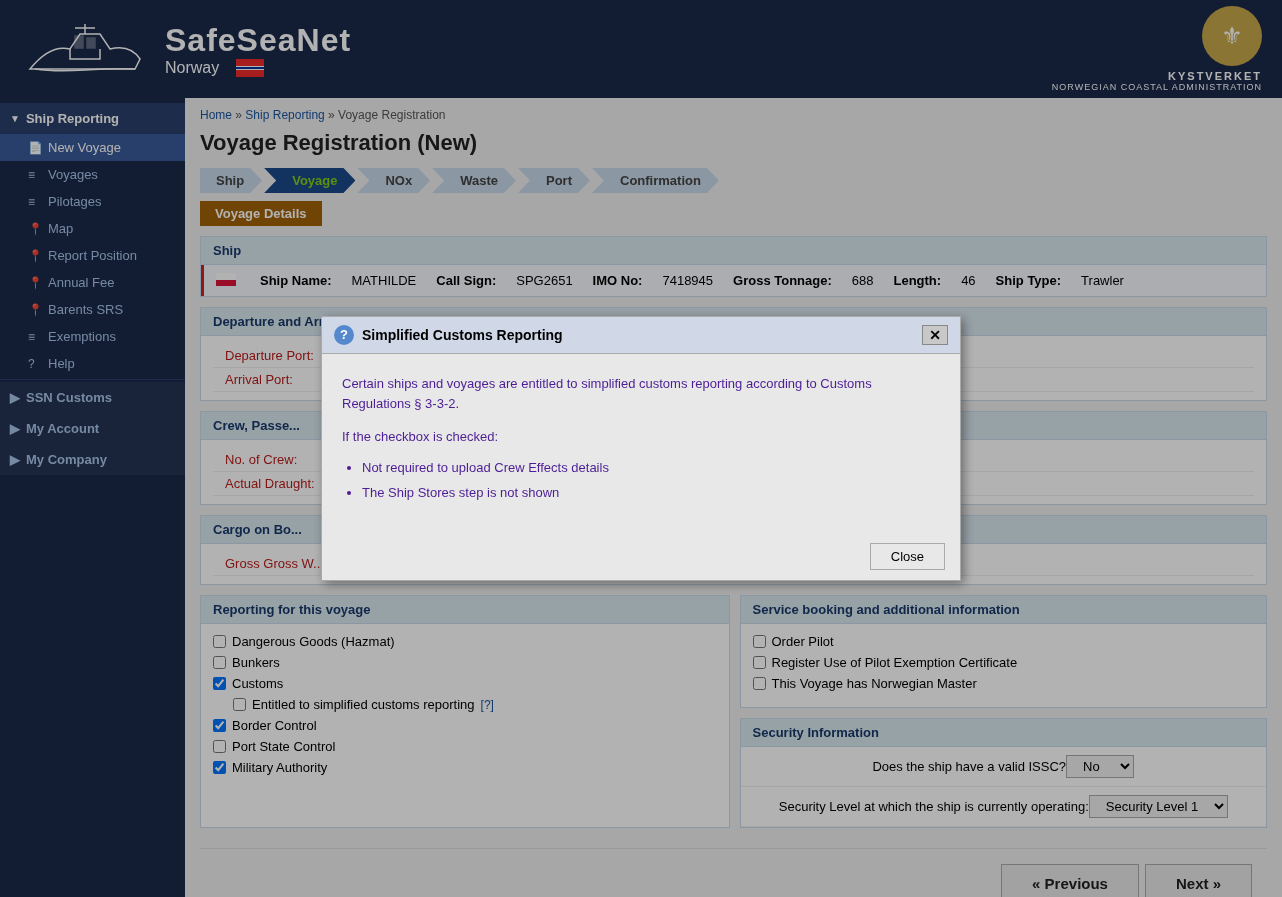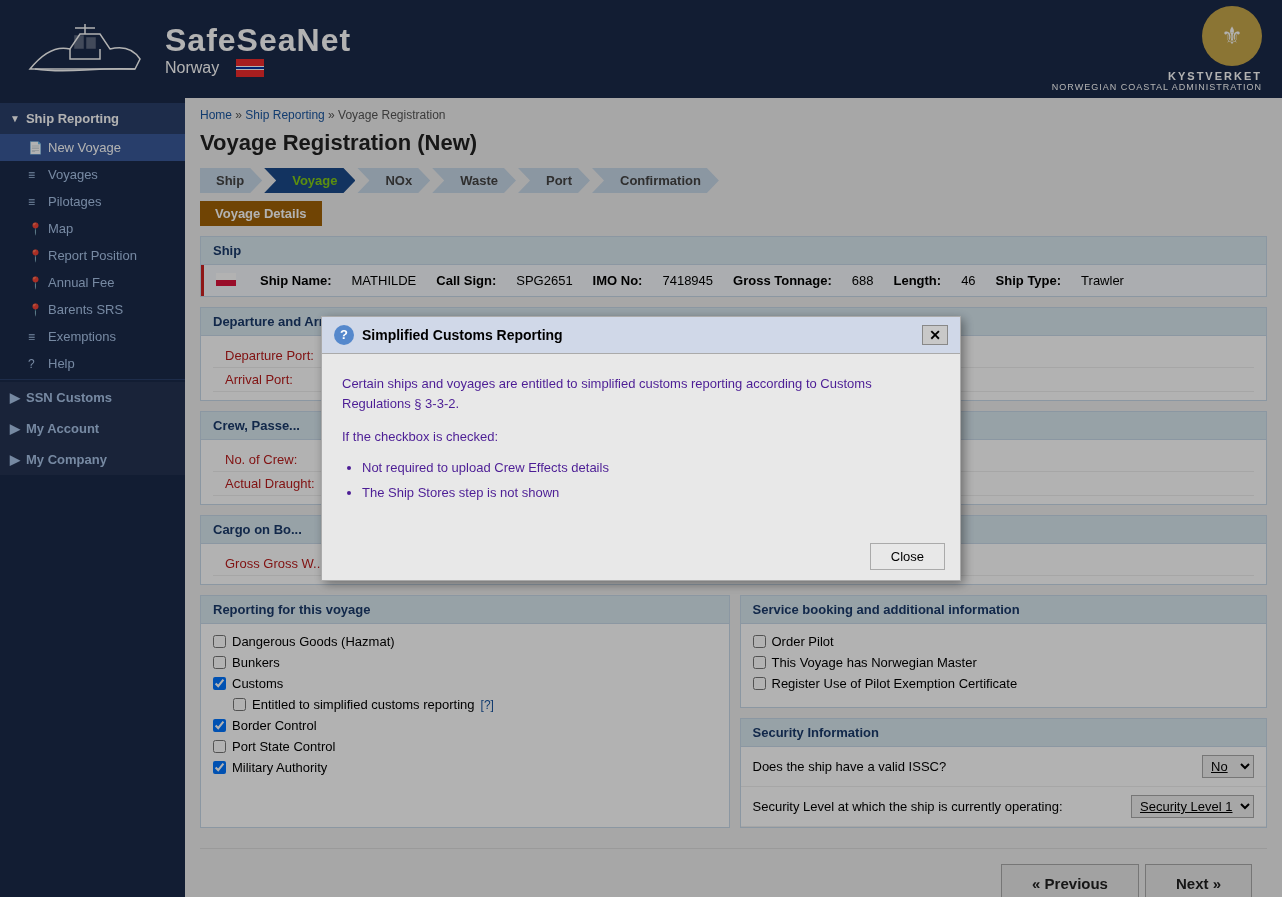--- a/index.html
+++ b/index.html
@@ -282,32 +282,31 @@
       font-size: 15px;
       font-weight: bold;
       border: 1px solid #aaa;
       cursor: pointer;
       background: #e8e8e8;
       color: #222;
     }
 
     
     select {
-      padding: 2px 4px;
+      padding: 2px 12px;
       font-size: 13px;
       border: 1px solid #aaa;
-      text-decoration: underline;
     }
 
     
     .security-row {
       padding: 8px 12px;
       display: flex;
       align-items: center;
-      justify-content: space-between;
+      justify-content: center;
       font-size: 13px;
       border-bottom: 1px solid #eee;
     }
 
     
     .modal-overlay {
       position: fixed;
       top: 0; left: 0; right: 0; bottom: 0;
       background: rgba(0,0,0,0.3);
       z-index: 1000;
@@ -598,25 +597,25 @@
       <div>
         <div class="section-panel">
           <div class="section-header">Service booking and additional information</div>
           <div class="checkbox-list">
             <div class="checkbox-item">
               <input type="checkbox" style="">
               <span>Order Pilot</span>
             </div>
             <div class="checkbox-item">
               <input type="checkbox" style="">
-              <span>This Voyage has Norwegian Master</span>
+              <span>Register Use of Pilot Exemption Certificate</span>
             </div>
             <div class="checkbox-item">
               <input type="checkbox" style="">
-              <span>Register Use of Pilot Exemption Certificate</span>
+              <span>This Voyage has Norwegian Master</span>
             </div>
           </div>
         </div>
 
         <div class="section-panel">
           <div class="section-header">Security Information</div>
           <div class="security-row">
             <span>Does the ship have a valid ISSC?</span>
             <select>
               <option>No</option>

